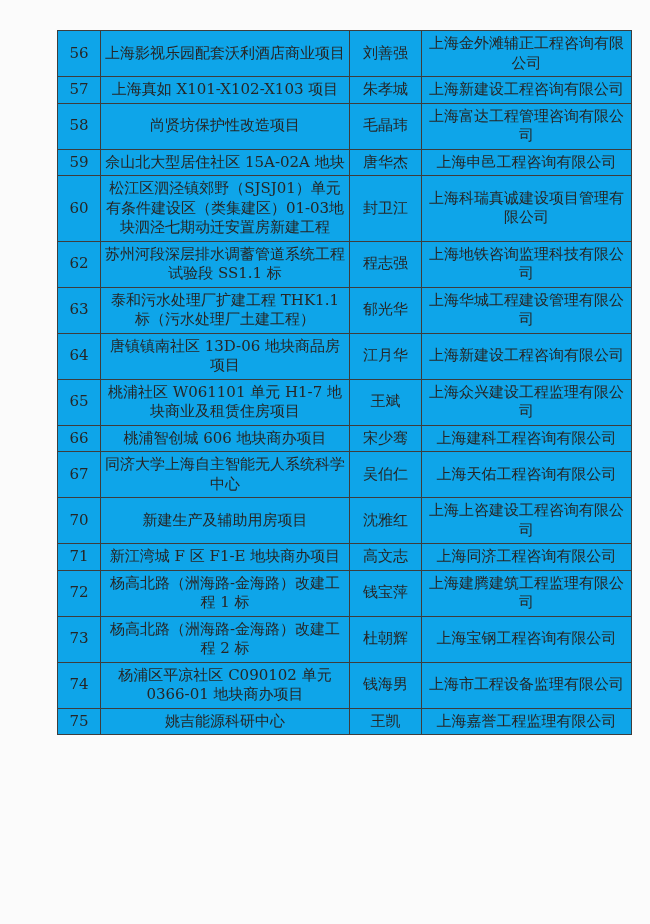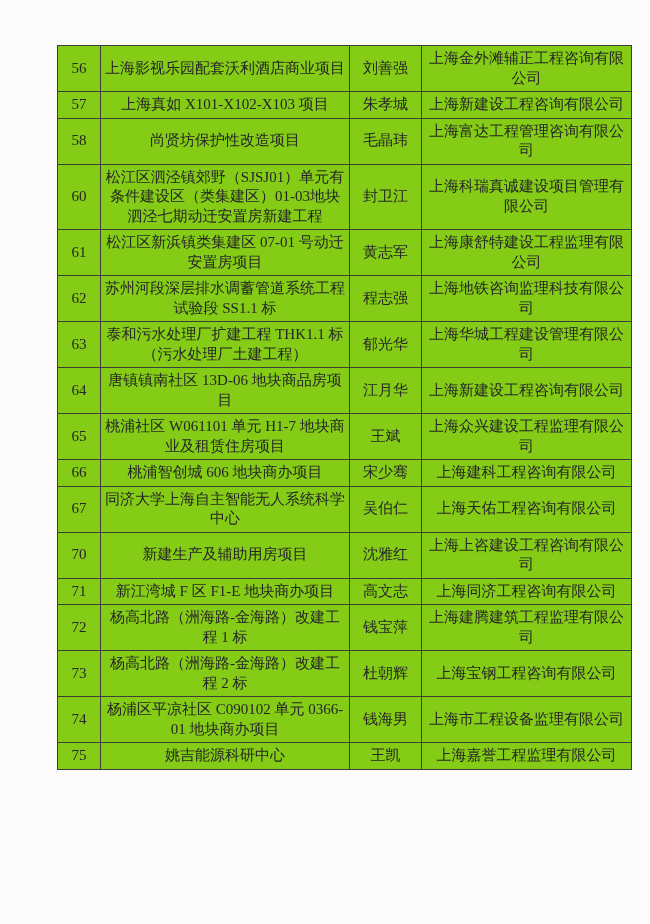--- a/index.html
+++ b/index.html
@@ -16,26 +16,25 @@
     overflow: hidden;
   }
   .page {
     position: absolute;
     inset: 0;
     background: #fbfbfb;
   }
   table.doc-table {
     position: absolute;
     left: 57px;
-    top: 45px;
+    top: 30px;
     width: 546px;
     border-collapse: collapse;
     table-layout: fixed;
-    background: #84cc16;
-    font-family: Liberation Serif, serif;
+    background: #0ea5e9;
   }
   table.doc-table td {
     border: 1.6px solid #3d3d3d;
     text-align: center;
     vertical-align: middle;
     font-size: 15px;
     line-height: 19.5px;
     padding: 3px 4px;
     word-break: break-word;
     overflow-wrap: break-word;
@@ -63,30 +62,30 @@
           <td class="col-person">朱孝城</td>
           <td class="col-comp">上海新建设工程咨询有限公司</td>
         </tr>
         <tr>
           <td class="col-no">58</td>
           <td class="col-proj">尚贤坊保护性改造项目</td>
           <td class="col-person">毛晶玮</td>
           <td class="col-comp">上海富达工程管理咨询有限公司</td>
         </tr>
         <tr>
+          <td class="col-no">59</td>
+          <td class="col-proj">佘山北大型居住社区 15A-02A 地块</td>
+          <td class="col-person">唐华杰</td>
+          <td class="col-comp">上海申邑工程咨询有限公司</td>
+        </tr>
+        <tr>
           <td class="col-no">60</td>
           <td class="col-proj">松江区泗泾镇郊野（SJSJ01）单元有条件建设区（类集建区）01-03地块泗泾七期动迁安置房新建工程</td>
           <td class="col-person">封卫江</td>
           <td class="col-comp">上海科瑞真诚建设项目管理有限公司</td>
-        </tr>
-        <tr>
-          <td class="col-no">61</td>
-          <td class="col-proj">松江区新浜镇类集建区 07-01 号动迁安置房项目</td>
-          <td class="col-person">黄志军</td>
-          <td class="col-comp">上海康舒特建设工程监理有限公司</td>
         </tr>
         <tr>
           <td class="col-no">62</td>
           <td class="col-proj">苏州河段深层排水调蓄管道系统工程试验段 SS1.1 标</td>
           <td class="col-person">程志强</td>
           <td class="col-comp">上海地铁咨询监理科技有限公司</td>
         </tr>
         <tr>
           <td class="col-no">63</td>
           <td class="col-proj">泰和污水处理厂扩建工程 THK1.1 标（污水处理厂土建工程）</td>

